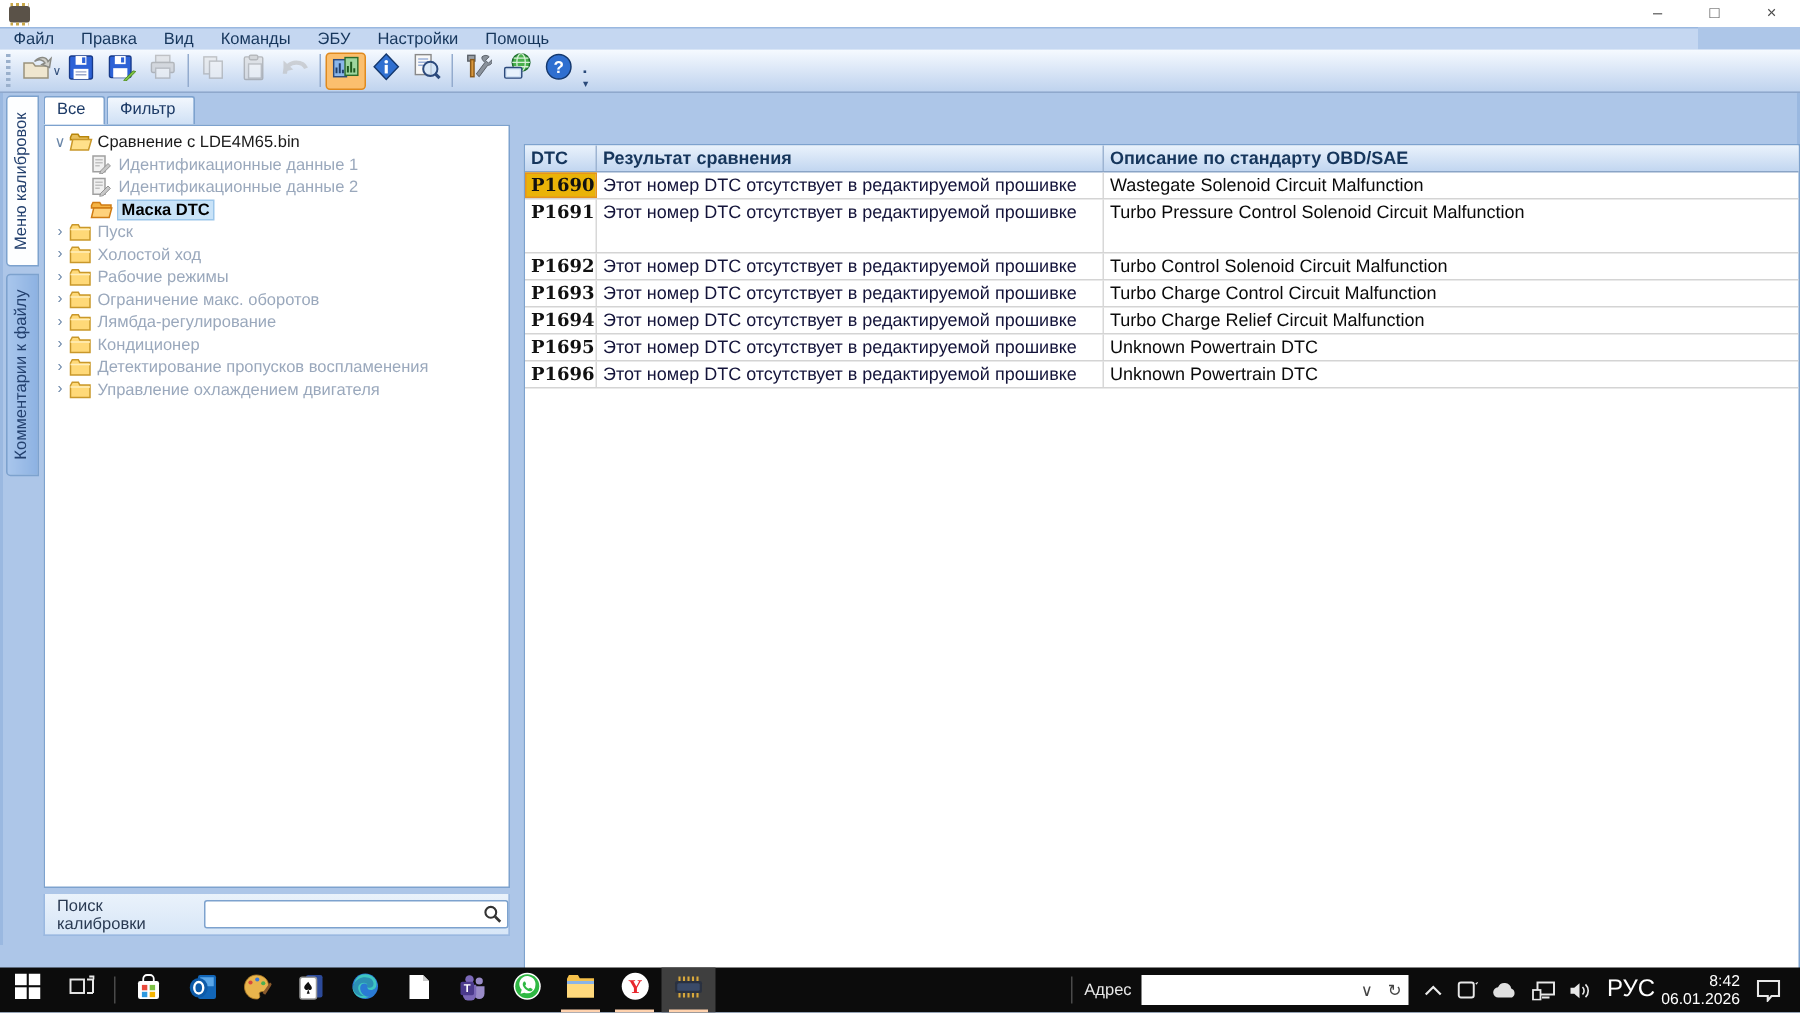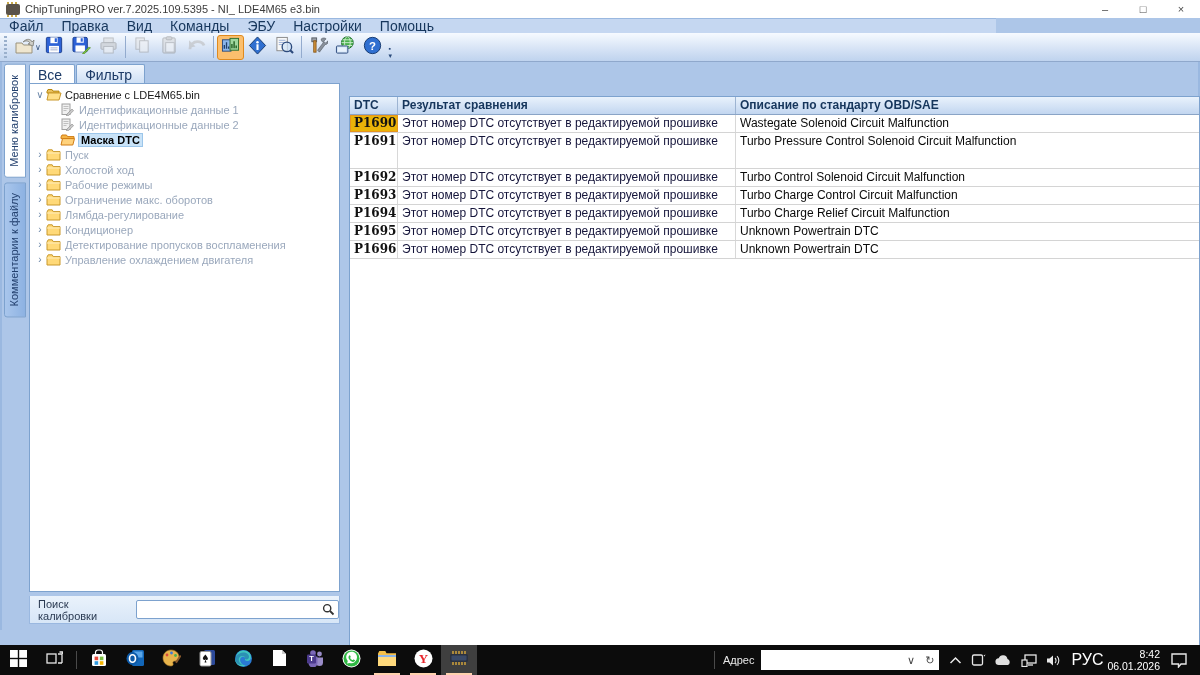--- a/index.html
+++ b/index.html
@@ -14,23 +14,23 @@
     background:#5a5248; border-radius:2px; }
   .titlebar .appicon::before { content:""; position:absolute; left:1px; right:1px; top:-2px; height:2px;
     background:repeating-linear-gradient(90deg,#c8a84a 0 2px,transparent 2px 4px); }
   .titlebar .appicon::after { content:""; position:absolute; left:1px; right:1px; bottom:-2px; height:2px;
     background:repeating-linear-gradient(90deg,#c8a84a 0 2px,transparent 2px 4px); }
   .win-controls { margin-left:auto; display:flex; height:100%; }
   .win-btn { width:38px; height:100%; display:flex; align-items:center; justify-content:center;
     color:#4a4a4a; font-size:11px; }
 
   
-  .menubar { position:absolute; top:18px; left:0; width:996px; height:15px;
+  .menubar { position:absolute; top:18px; left:0; width:1132px; height:15px;
     background:#c5d7f1; border-top:1px solid #9ab8e0; display:flex; align-items:center;
-    font-size:14px; color:#16365c; }
+    font-size:11px; color:#16365c; }
   .menu-item { padding:0 9px; height:100%; display:flex; align-items:center; }
 
   
   .toolbar { position:absolute; top:33px; left:0; width:1200px; height:29px;
     background:linear-gradient(#f6faff,#cfdef3 70%,#bfd3ee);
     border-bottom:1px solid #8fa8cc; display:flex; align-items:center; }
   .tb-grip { width:7px; height:22px; margin:0 2px 0 2px;
     background:repeating-linear-gradient(#9ab0cc 0 2px,transparent 2px 4px);
     background-size:3px 100%; background-repeat:no-repeat; background-position:2px 0; }
   .tb-btn { width:27px; height:25px; display:flex; align-items:center; justify-content:center;
@@ -49,21 +49,21 @@
   
   .side-strip { position:absolute; left:0; top:0; width:25px; height:100%; }
   .v-tab { writing-mode:vertical-rl; transform:rotate(180deg); font-size:11px;
     color:#23406e; padding:10px 3px; margin:2px 0 4px 2px; width:22px;
     border:1px solid #7da2ce; border-radius:0 3px 3px 0; text-align:center; }
   .v-tab.active { background:#fdfeff; }
   .v-tab.inactive { background:linear-gradient(90deg,#8db2e2,#a9c6ec); }
 
   
   .tree-panel { position:absolute; left:25px; top:0; width:317px; height:566px; }
-  .tree-tabs { position:absolute; top:2px; left:2px; height:19px; display:flex; font-size:14px; color:#1c3a66; }
+  .tree-tabs { position:absolute; top:2px; left:2px; height:19px; display:flex; font-size:11px; color:#1c3a66; }
   .t-tab { padding:2px 12px 0 8px; border:1px solid #7da2ce; border-bottom:none;
     border-radius:2px 2px 0 0; margin-right:1px; }
   .t-tab.active { background:#ffffff; position:relative; z-index:2; }
   .t-tab.inactive { background:linear-gradient(#f2f7fd,#cfe0f5); }
   .tree-box { position:absolute; top:21px; left:2px; right:4px; bottom:36px;
     background:#ffffff; border:1px solid #7da2ce; overflow:hidden; padding:3px 0 0 4px; }
   .tree-row { display:flex; align-items:center; height:15px; font-size:11px; color:#1a1a1a; white-space:nowrap; }
   .tree-row .exp { width:12px; text-align:center; color:#6a86a8; font-size:10px; flex:0 0 12px; }
   .tree-row .t-icon { width:16px; height:13px; flex:0 0 16px; margin-right:3px; }
   .tree-row.muted .lbl { color:#9aa8bc; }
@@ -114,21 +114,20 @@
   .clock { text-align:right; font-size:10.5px; line-height:12px; color:#fff; margin:0 4px; }
   .notif { margin:0 12px 0 6px; }
 </style>
 </head>
 <body>
 
 <div id="app">
 
   <div class="titlebar">
     <span class="appicon"></span>
-    <span>ChipTuningPRO ver.7.2025.109.5395 - NI_ LDE4M65 e3.bin</span>
     <div class="win-controls">
       <span class="win-btn">–</span>
       <span class="win-btn">□</span>
       <span class="win-btn">×</span>
     </div>
   </div>
 
   <div class="menubar" id="menubar">
       <span class="menu-item">Файл</span>
       <span class="menu-item">Правка</span>

